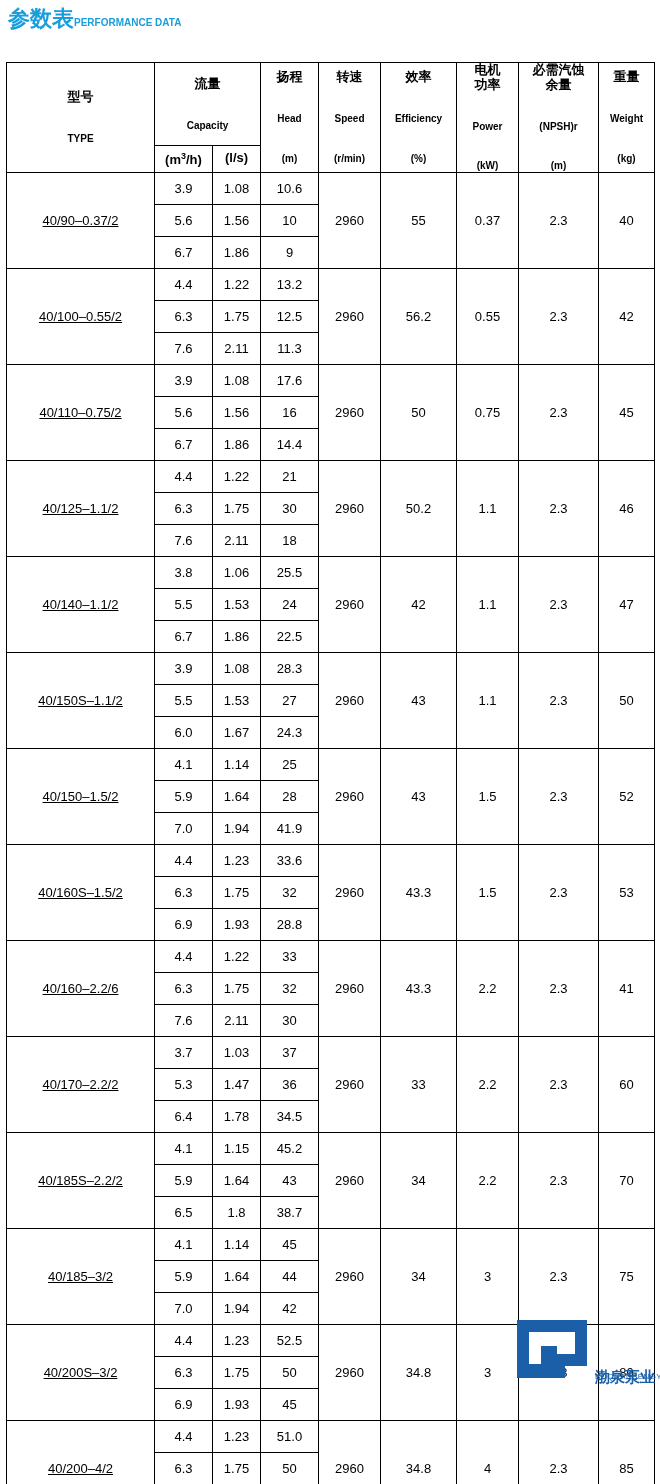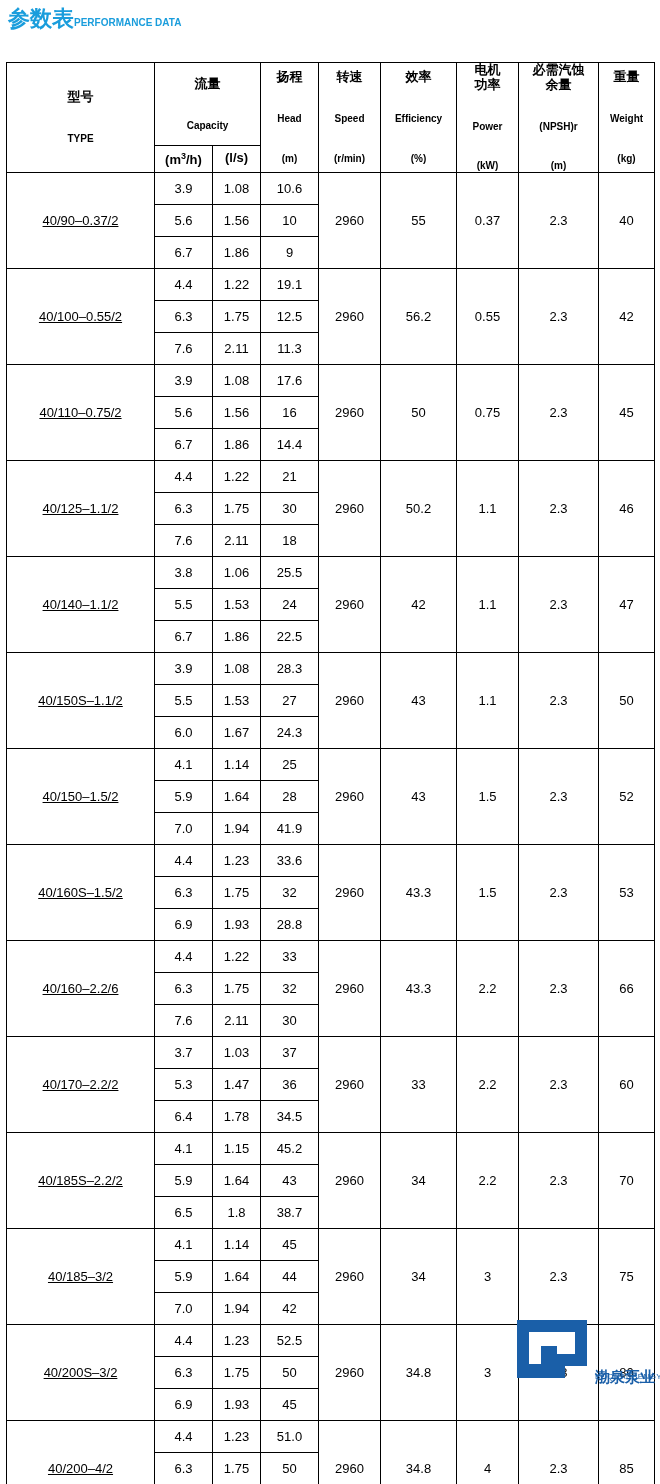--- a/index.html
+++ b/index.html
@@ -180,21 +180,21 @@
       </tr>
       <tr>
         <td class="sub3">6.7</td>
         <td class="sub3">1.86</td>
         <td class="sub3">9</td>
       </tr>
       <tr>
         <td rowspan="3" class="type-cell merge">40/100–0.55/2</td>
         <td class="sub3">4.4</td>
         <td class="sub3">1.22</td>
-        <td class="sub3">19.1</td>
+        <td class="sub3">13.2</td>
         <td rowspan="3" class="merge">2960</td>
         <td rowspan="3" class="merge">56.2</td>
         <td rowspan="3" class="merge">0.55</td>
         <td rowspan="3" class="merge">2.3</td>
         <td rowspan="3" class="merge">42</td>
       </tr>
       <tr>
         <td class="sub3">6.3</td>
         <td class="sub3">1.75</td>
         <td class="sub3">12.5</td>
@@ -332,21 +332,21 @@
       </tr>
       <tr>
         <td rowspan="3" class="type-cell merge">40/160–2.2/6</td>
         <td class="sub3">4.4</td>
         <td class="sub3">1.22</td>
         <td class="sub3">33</td>
         <td rowspan="3" class="merge">2960</td>
         <td rowspan="3" class="merge">43.3</td>
         <td rowspan="3" class="merge">2.2</td>
         <td rowspan="3" class="merge">2.3</td>
-        <td rowspan="3" class="merge">66</td>
+        <td rowspan="3" class="merge">41</td>
       </tr>
       <tr>
         <td class="sub3">6.3</td>
         <td class="sub3">1.75</td>
         <td class="sub3">32</td>
       </tr>
       <tr>
         <td class="sub3">7.6</td>
         <td class="sub3">2.11</td>
         <td class="sub3">30</td>

